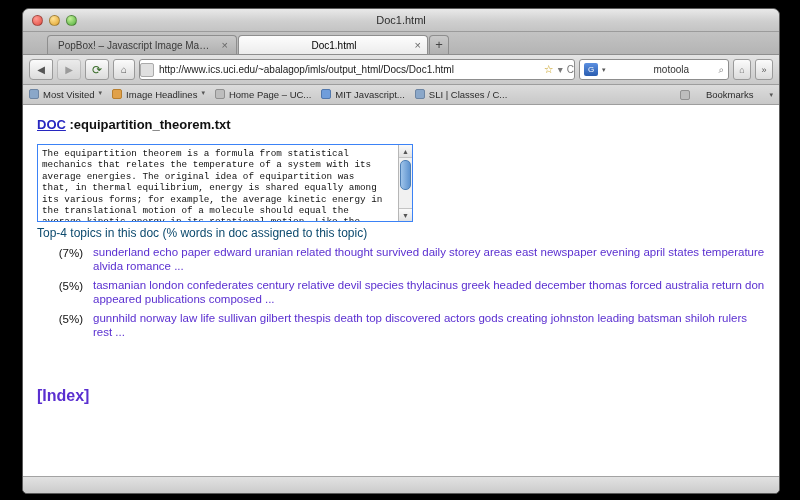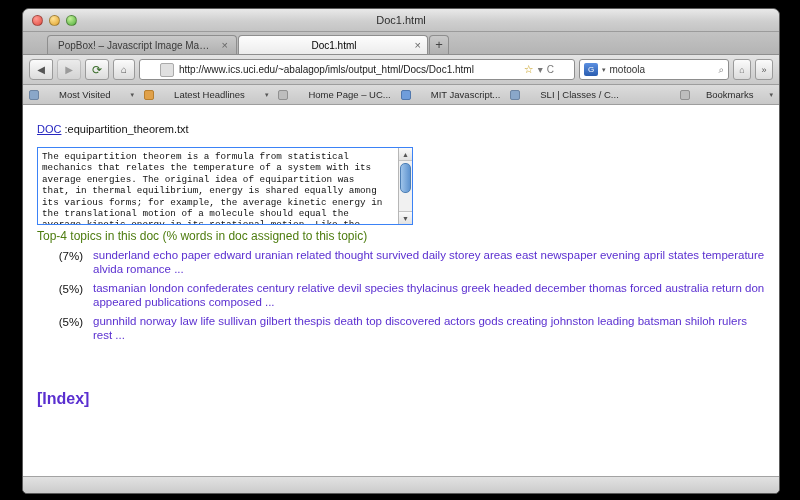--- a/index.html
+++ b/index.html
@@ -164,21 +164,21 @@
   .navbtn.home-btn { width: 22px; }
 
   .urlbar {
     flex: 1 1 auto;
     height: 21px;
     background: #fff;
     border: 1px solid #8d8d8d;
     border-radius: 3px;
     display: flex;
     align-items: center;
-    padding: 0 20px;
+    padding: 0 0;
     font-size: 10px;
     color: #1a1a1a;
     gap: 5px;
     box-sizing: border-box;
     min-width: 0;
   }
   .favicon {
     width: 12px; height: 12px;
     background: #e0e0e0;
     border: 1px solid #aaa;
@@ -211,21 +211,21 @@
   .search-engine {
     width: 14px; height: 13px;
     border-radius: 2px;
     background: linear-gradient(to bottom, #5b8fe0, #2a5db0);
     color: #fff;
     font-size: 8px;
     text-align: center;
     line-height: 13px;
     flex: 0 0 auto;
   }
-  .search-text { flex: 1 1 auto; color: #333; overflow: hidden; white-space: nowrap; }
+  .search-text { flex: 1 1 auto; color: #333; overflow: hidden; white-space: nowrap; margin-left: 44px; }
   .magnifier { color: #777; font-size: 10px; }
 
   .navbtn-sm {
     width: 18px; height: 21px;
     border: 1px solid #9a9a9a;
     border-radius: 3px;
     background: linear-gradient(to bottom, #fbfbfb, #dcdcdc);
     display: flex; align-items: center; justify-content: center;
     font-size: 9px; color: #555;
     box-sizing: border-box;
@@ -240,22 +240,21 @@
     align-items: center;
     padding: 0 6px;
     gap: 10px;
     font-size: 9.5px;
     color: #2b2b2b;
     box-sizing: border-box;
     flex: 0 0 auto;
   }
   .bm {
     display: flex;
-    align-items: center;
-    gap: 20px;
+    gap: 4px;
     white-space: nowrap;
   }
   .bm .bm-ico {
     width: 10px; height: 10px;
     border-radius: 2px;
     background: #8aa7c9;
     border: 1px solid #6d85a3;
     box-sizing: border-box;
   }
   .bm .bm-ico.orange { background: #e0a14a; border-color: #b87f2f; }
@@ -268,24 +267,24 @@
   .content {
     flex: 1 1 auto;
     background: #fff;
     overflow: hidden;
     position: relative;
     padding: 10px 14px;
     box-sizing: border-box;
     font-family: "Liberation Sans", sans-serif;
   }
   .doc-heading {
-    font-size: 11px;
-    font-weight: normal;
+    font-size: 13px;
+    font-weight: bold;
     color: #111;
-    margin: 8px 0 12px 0;
+    margin: 2px 0 12px 0;
   }
   .doc-heading .doc-word {
     color: #2727c0;
     text-decoration: underline;
   }
 
   .textbox {
     width: 376px;
     height: 78px;
     border: 1px solid #3b82f6;
@@ -333,21 +332,21 @@
     top: 2px; left: 1px; right: 1px;
     height: 30px;
     border-radius: 5px;
     background: linear-gradient(to right, #9fc4ea, #5e93cf);
     border: 1px solid #4d7fb5;
     box-sizing: border-box;
   }
 
   .topics-label {
     font-size: 12px;
-    color: #4d7c0f;
+    color: #0c4a6e;
     margin: 2px 0 6px 0;
   }
   .topic-row {
     display: flex;
     align-items: flex-start;
     margin-bottom: 6px;
   }
   .topic-pct {
     width: 56px;
     flex: 0 0 56px;
@@ -447,21 +446,21 @@
   </div>
 
   <div class="bookmarks">
     <div class="bm">
       <span class="bm-ico"></span>
       <span>Most Visited</span>
       <span class="caret">▾</span>
     </div>
     <div class="bm">
       <span class="bm-ico orange"></span>
-      <span>Latest Headlines</span>
+      <span>Image Headlines</span>
       <span class="caret">▾</span>
     </div>
     <div class="bm">
       <span class="bm-ico grey"></span>
       <span>Home Page – UC...</span>
     </div>
     <div class="bm">
       <span class="bm-ico blue2"></span>
       <span>MIT Javascript...</span>
     </div>

